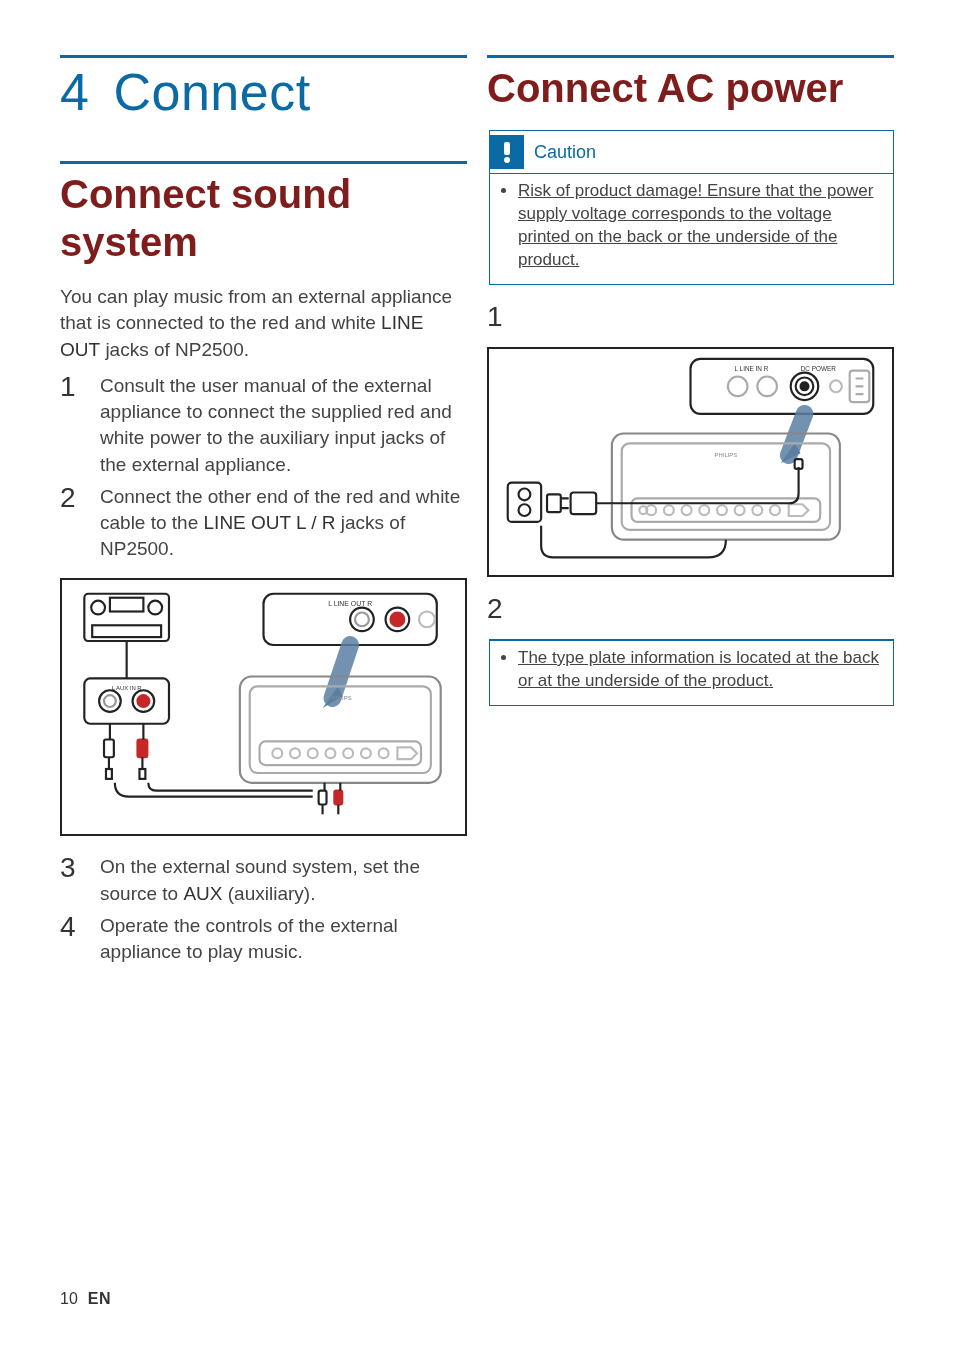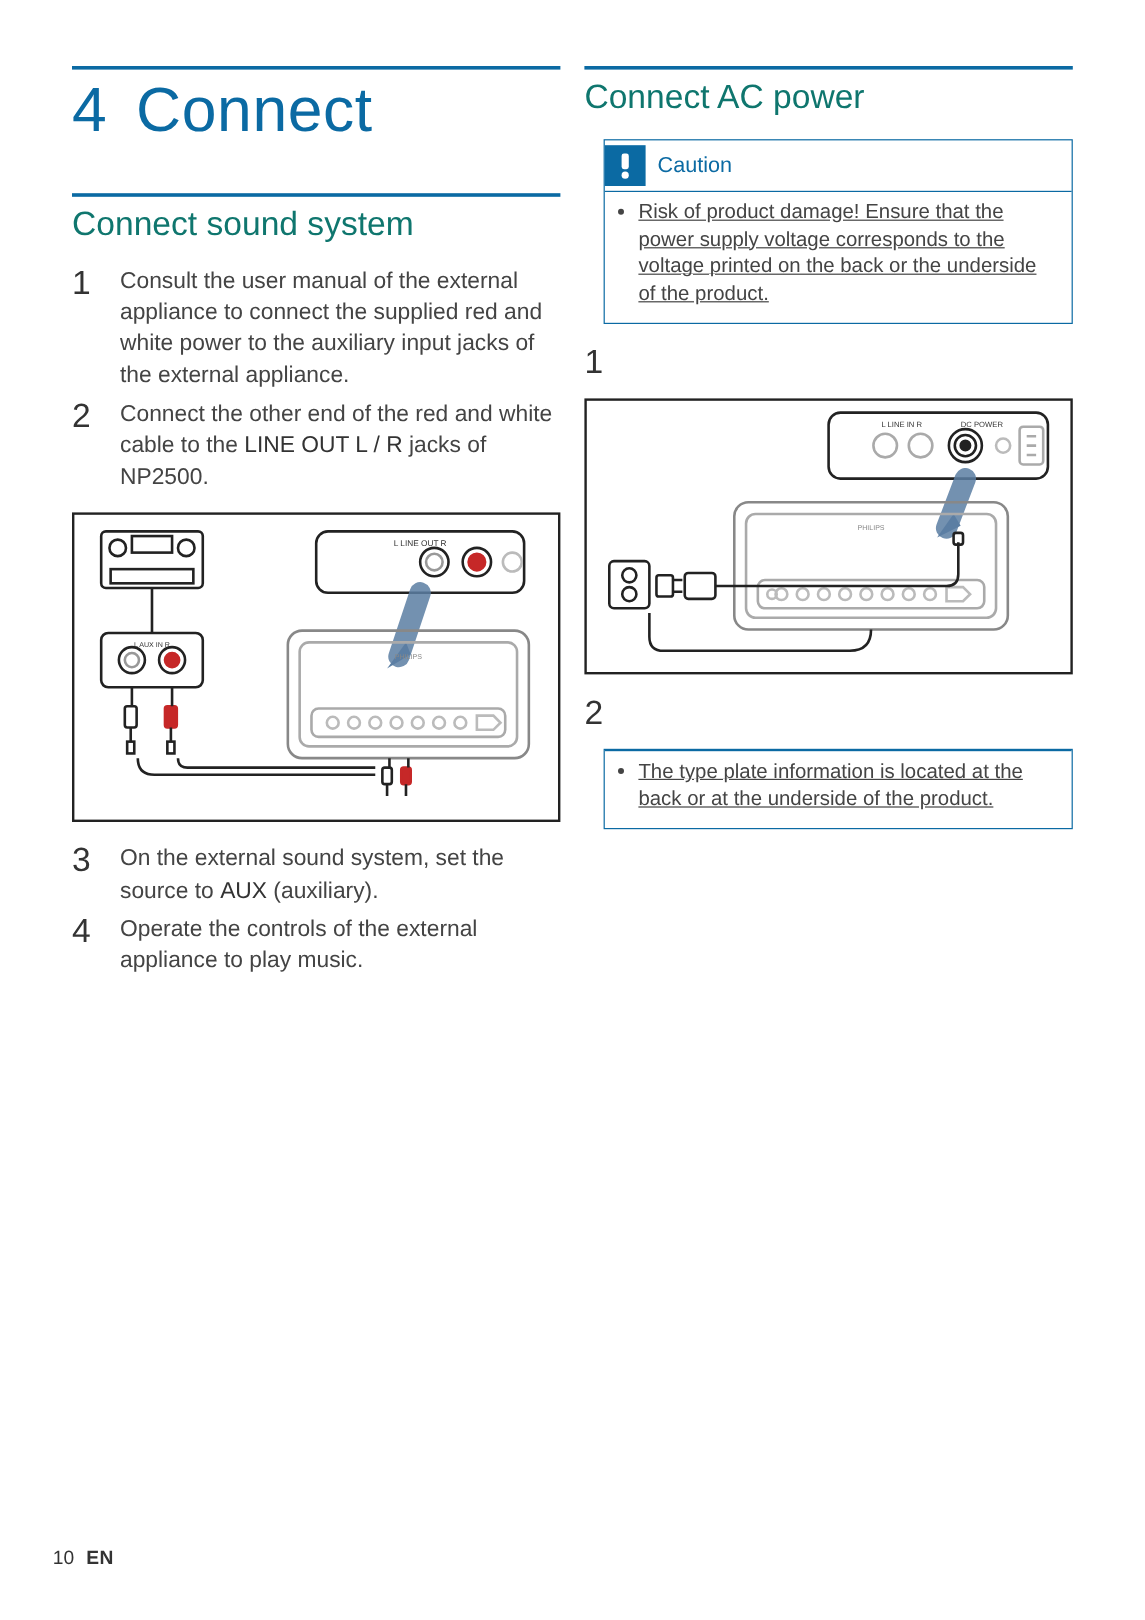--- a/index.html
+++ b/index.html
@@ -39,23 +39,23 @@
     font-size: 52px;
     margin: 0 0 40px 0;
     line-height: 1.1;
     letter-spacing: .5px;
   }
   h1.chapter .num {
     display: inline-block;
     margin-right: 24px;
   }
   h2.section {
-    color: #0f766e;
-    font-weight: 400;
-    font-size: 28px;
+    color: #7f1d1d;
+    font-weight: 700;
+    font-size: 40px;
     margin: 0 0 18px 0;
     line-height: 1.2;
   }
   p.flow {
     font-size: 19px;
     line-height: 1.38;
     margin: 0 0 10px 0;
     color: #444;
     font-weight: 300;
   }
@@ -78,21 +78,21 @@
   .step .t {
     font-size: 19px;
     line-height: 1.38;
     color: #444;
     font-weight: 300;
   }
 
   
   .callout {
     border: 1px solid #0b6aa3;
-    margin: 14px 0 18px 16px;
+    margin: 14px 0 18px 2px;
   }
   .callout .head {
     display: flex;
     align-items: center;
     gap: 10px;
     padding: 4px 8px 4px 0;
   }
   .callout .badge {
     width: 34px;
     height: 34px;
@@ -126,21 +126,21 @@
     margin: 4px 0 18px 0;
     background: #fff;
     display: flex;
     align-items: center;
     justify-content: center;
   }
 
   
   .footer {
     position: absolute;
-    left: 44px;
+    left: 60px;
     bottom: 42px;
     font-size: 16px;
     color: #333;
   }
   .footer .lang { font-weight: 600; margin-left: 10px; letter-spacing: .5px; }
 
   
   .badge svg { display:block; }
 </style>
 </head>
@@ -151,20 +151,23 @@
 
     <div class="col">
       <div class="rule"></div>
       <h1 class="chapter">
         <span class="num">4</span><span>Connect</span>
       </h1>
 
       <div class="rule"></div>
       <h2 class="section">Connect sound system</h2>
 
+      <p class="flow">
+        <span>You can play music from an external appliance that is connected to the red and white </span><span class="strong">LINE OUT</span><span> jacks of NP2500.</span>
+      </p>
 
       <div class="steps">
         <div class="step">
           <div class="n">1</div>
           <div class="t">Consult the user manual of the external appliance to connect the supplied red and white power to the auxiliary input jacks of the external appliance.</div>
         </div>
         <div class="step">
           <div class="n">2</div>
           <div class="t">
             <span>Connect the other end of the red and white cable to the </span><span class="strong">LINE OUT L / R</span><span> jacks of NP2500.</span>

